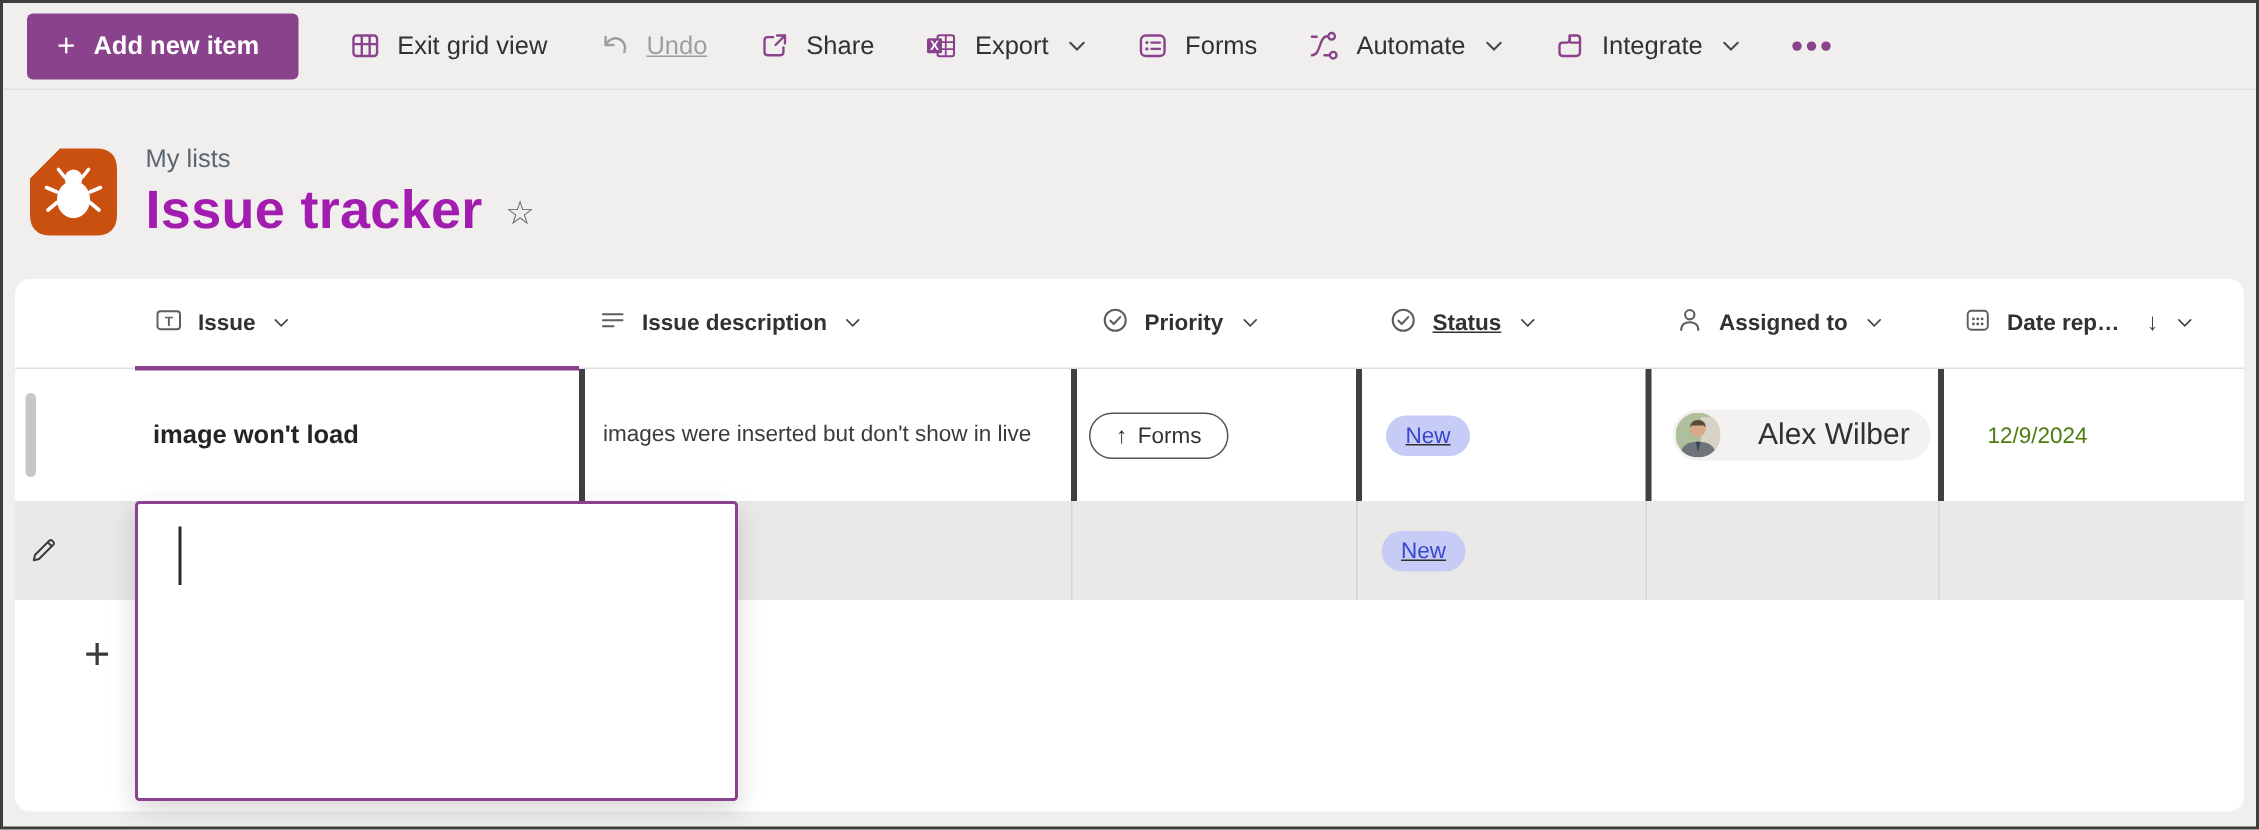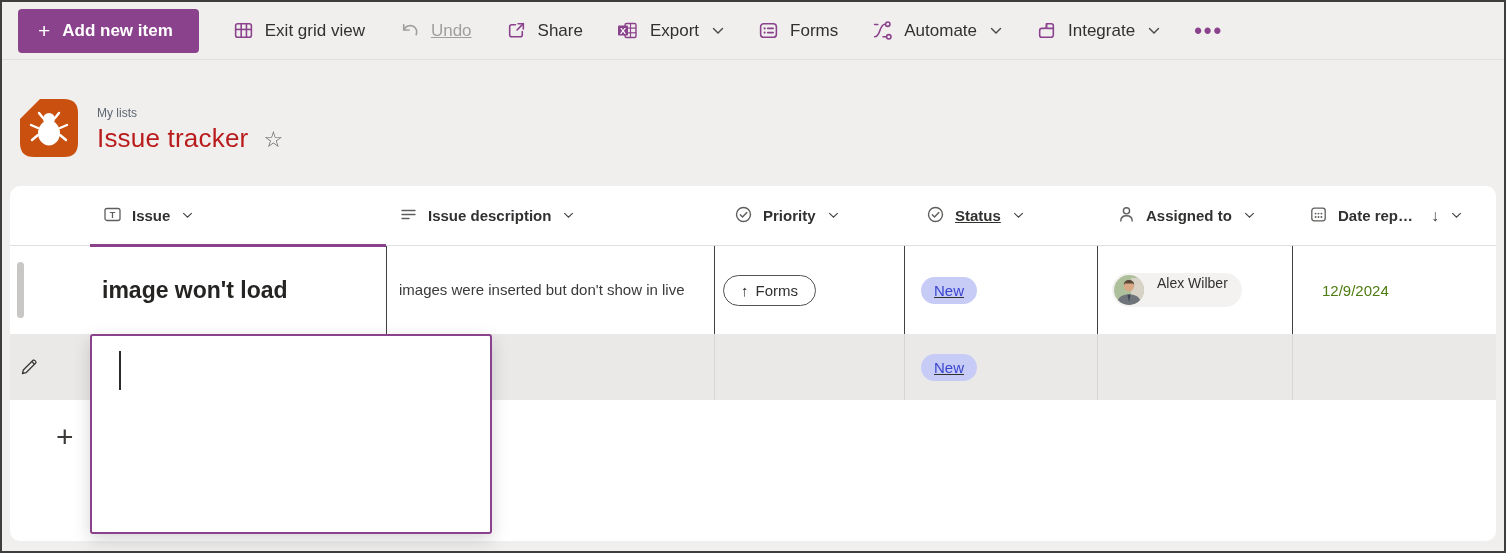--- a/index.html
+++ b/index.html
@@ -42,23 +42,23 @@
   .chev { margin-left: 2px; display: inline-flex; }
   
   .band {
     height: 126px;
     display: flex; align-items: center;
     padding: 10px 0 0 16px;
     background: #f1efee;
   }
   .list-icon { width: 62px; height: 62px; flex: 0 0 auto; }
   .titles { margin-left: 17px; }
-  .breadcrumb { font-size: 12px; color: #5b6670; text-decoration: none; display: inline-block; margin-bottom: 3px; cursor: pointer; }
+  .breadcrumb { font-size: 17px; color: #5b6670; text-decoration: none; display: inline-block; margin-bottom: 3px; cursor: pointer; }
   .title-row { display: flex; align-items: center; gap: 15px; }
-  .page-title { font-size: 26px; font-weight: 400; color: #b91c1c; letter-spacing: .2px; }
+  .page-title { font-size: 36px; font-weight: 700; color: #a21caf; letter-spacing: .2px; }
   .star { font-size: 22px; color: #605e5c; cursor: pointer; line-height: 1; padding-top: 4px; }
   
   .card {
     position: absolute; left: 8px; right: 8px; top: 184px; height: 355px;
     background: #fff; border-radius: 10px;
   }
   .grow, .ghead { display: flex; }
   .w-gutter { width: 80px; flex: 0 0 auto; }
   .w-issue  { width: 296px; flex: 0 0 auto; }
   .w-desc   { width: 328px; flex: 0 0 auto; }
@@ -75,43 +75,43 @@
   }
   .hcell svg { flex: 0 0 auto; }
   .hcell.selected::after {
     content: ""; position: absolute; left: 0; right: 0; bottom: -2px; height: 3px;
     background: #8a428c;
   }
   .hcell .sort { color: #484644; font-size: 16px; font-weight: 400; margin-left: 8px; }
   .row1 { height: 88px; align-items: center; background: #fff; }
   .row2 { height: 66px; align-items: center; background: #ebe9e8; }
   .cell { height: 100%; display: flex; align-items: center; padding-left: 12px; }
-  .bordered { border-left: 1px solid #404040; }
+  .bordered { border-left: 4px solid #404040; }
   .row2 .bordered { border-left: 1px solid #d8d6d4; }
   .row-marker {
     width: 7px; height: 56px; border-radius: 4px; background: #c9c7c5; margin-left: 7px;
   }
-  .issue-text { font-size: 23px; font-weight: 700; color: #252423; }
+  .issue-text { font-size: 17px; font-weight: 700; color: #252423; }
   .desc-text { font-size: 15px; color: #3b3a39; line-height: 22px; padding-right: 20px; }
   .pill-priority {
     display: inline-flex; align-items: center; gap: 7px;
     border: 1px solid #55524f; border-radius: 18px;
     padding: 6px 17px; font-size: 15px; color: #323130;
     background: #fff; cursor: pointer;
   }
   .badge-status {
     display: inline-flex; align-items: center;
     background: #c7ccf7; color: #3a45cd;
     border-radius: 16px; padding: 5px 13px; font-size: 15px; cursor: pointer;
   }
   .row2 .cell-status { padding-left: 12px; }
   .pill-person {
-    display: inline-flex; align-items: flex-start; gap: 13px;
+    display: inline-flex; align-items: center; gap: 25px;
     background: #f3f2f1; border-radius: 17px; padding: 2px 14px 2px 2px;
-    font-size: 14px; color: #323130; cursor: pointer;
+    font-size: 20px; color: #323130; cursor: pointer;
   }
   .avatar { width: 30px; height: 30px; border-radius: 50%; overflow: hidden; flex: 0 0 auto; }
   .date-text { font-size: 15px; color: #4d7c0f; margin-left: 12px; }
   .pencil { margin-left: 9px; display: inline-flex; cursor: pointer; }
   .addrow { height: 70px; display: flex; align-items: flex-start; }
   .addrow .plus-add {
     margin: 22px 0 0 46px; font-size: 30px; font-weight: 400; color: #3b3a39;
     line-height: 1; cursor: pointer;
   }
   

